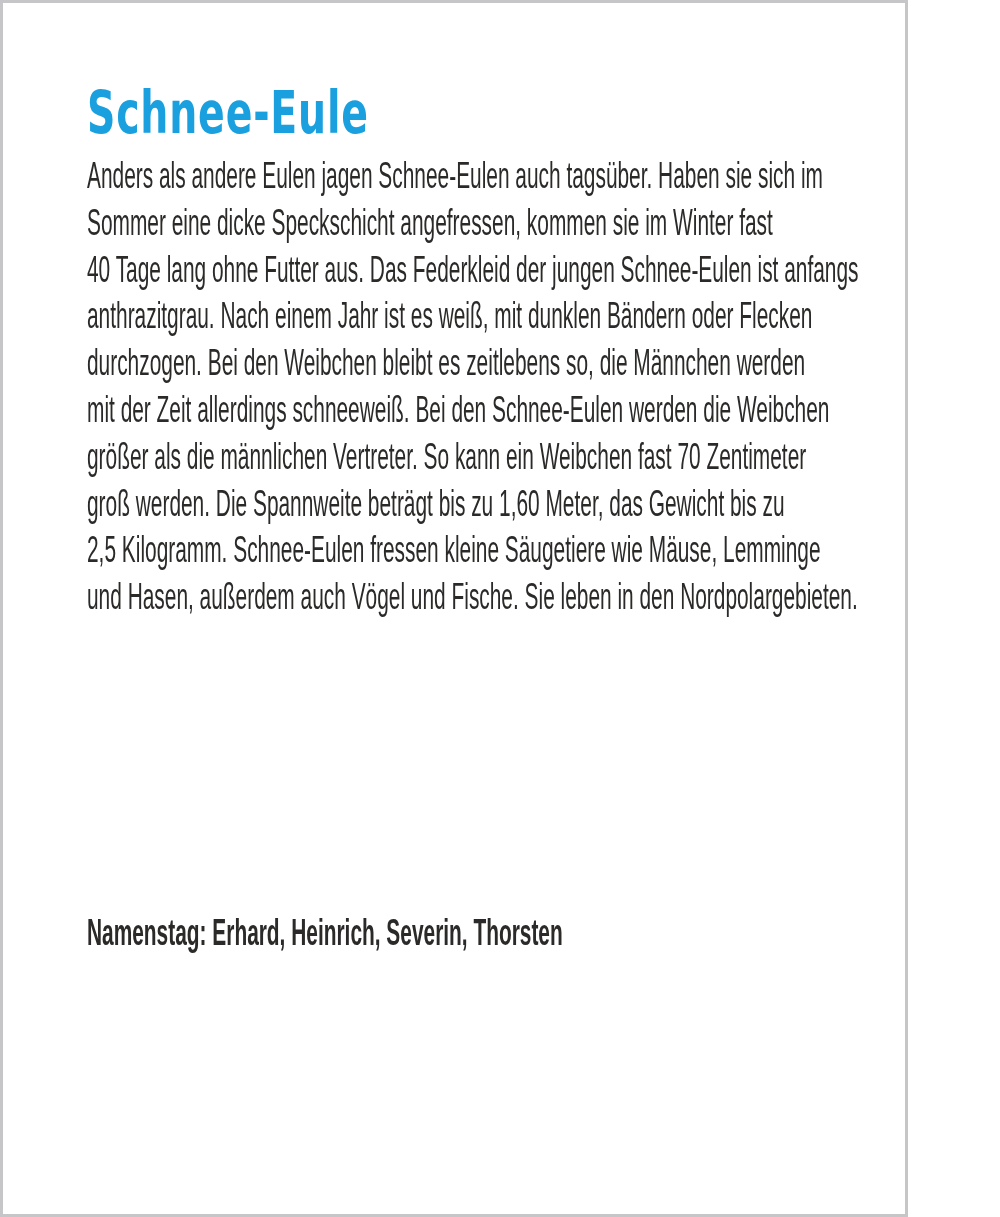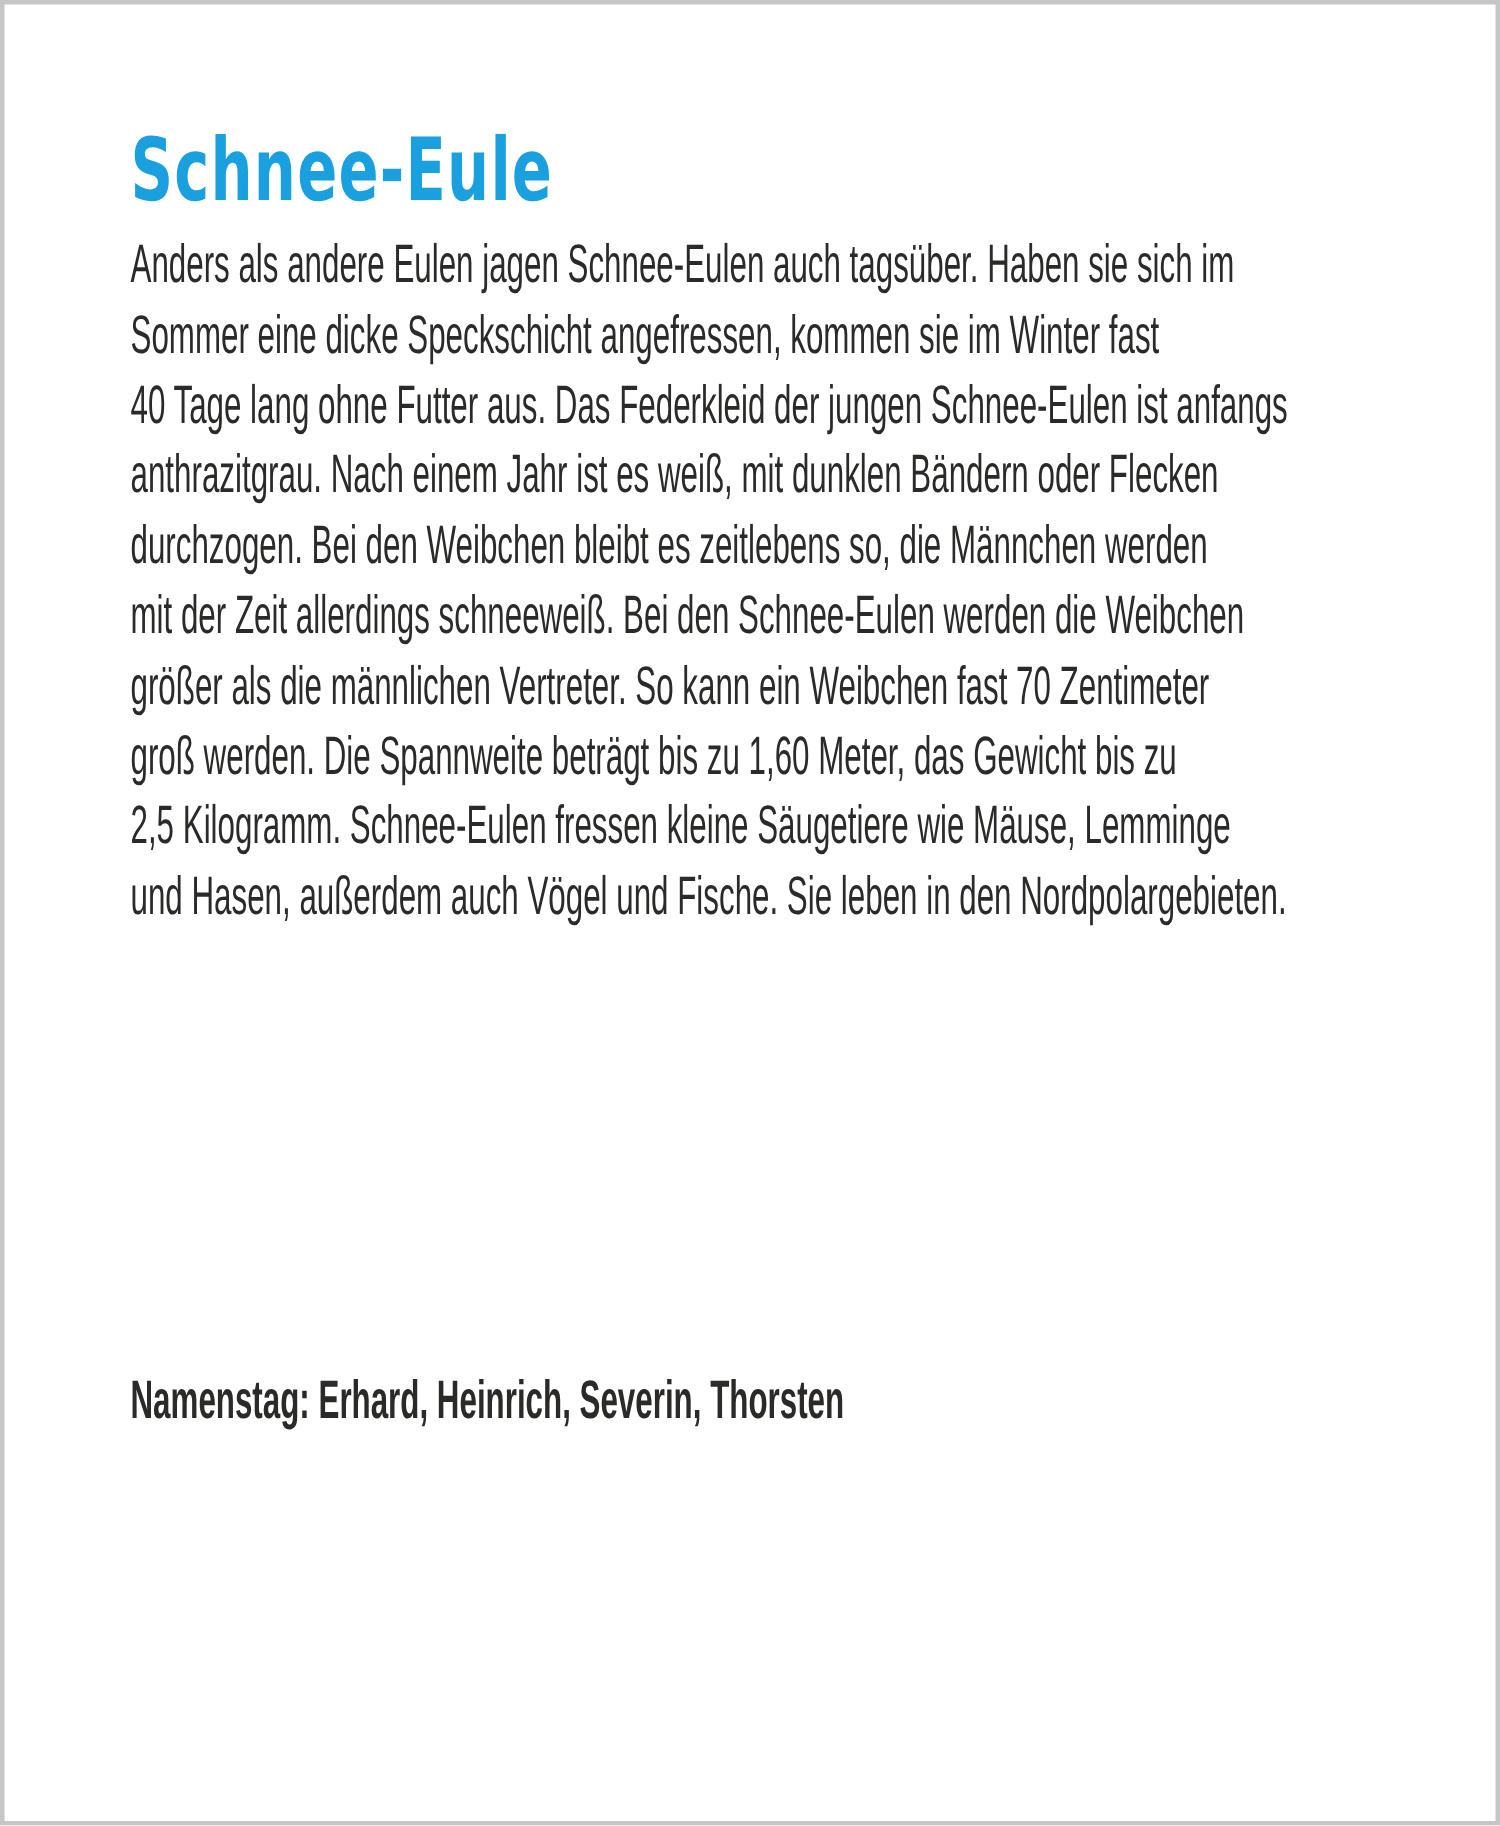--- a/index.html
+++ b/index.html
@@ -2,21 +2,21 @@
 <html><head>
 <meta charset="utf-8">
 <style>
   html, body {
     margin: 0;
     padding: 0;
     background: #ffffff;
   }
   .page {
     position: relative;
-    width: 1000px;
+    width: 908px;
     height: 1217px;
     box-sizing: border-box;
     background: #ffffff;
     border: 3px solid #c6c6c8;
     overflow: hidden;
     font-family: "Liberation Sans", sans-serif;
   }
   .title {
     position: absolute;
     left: 84px;

